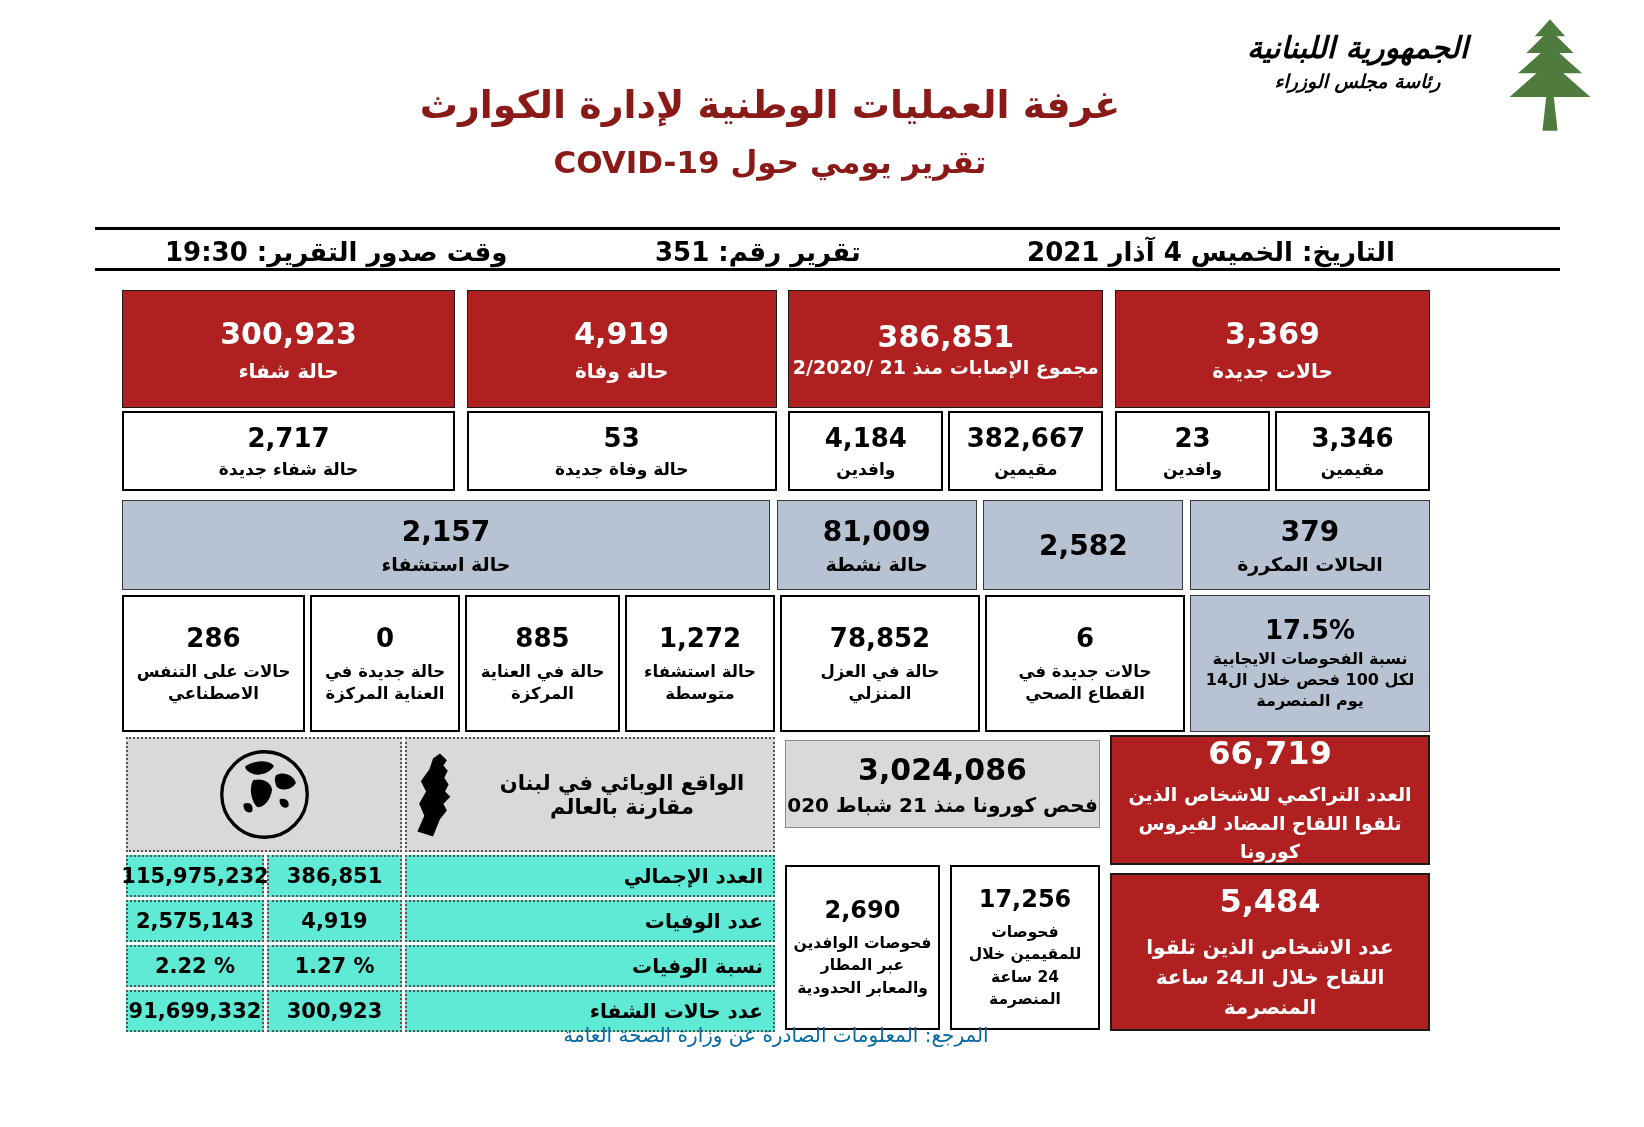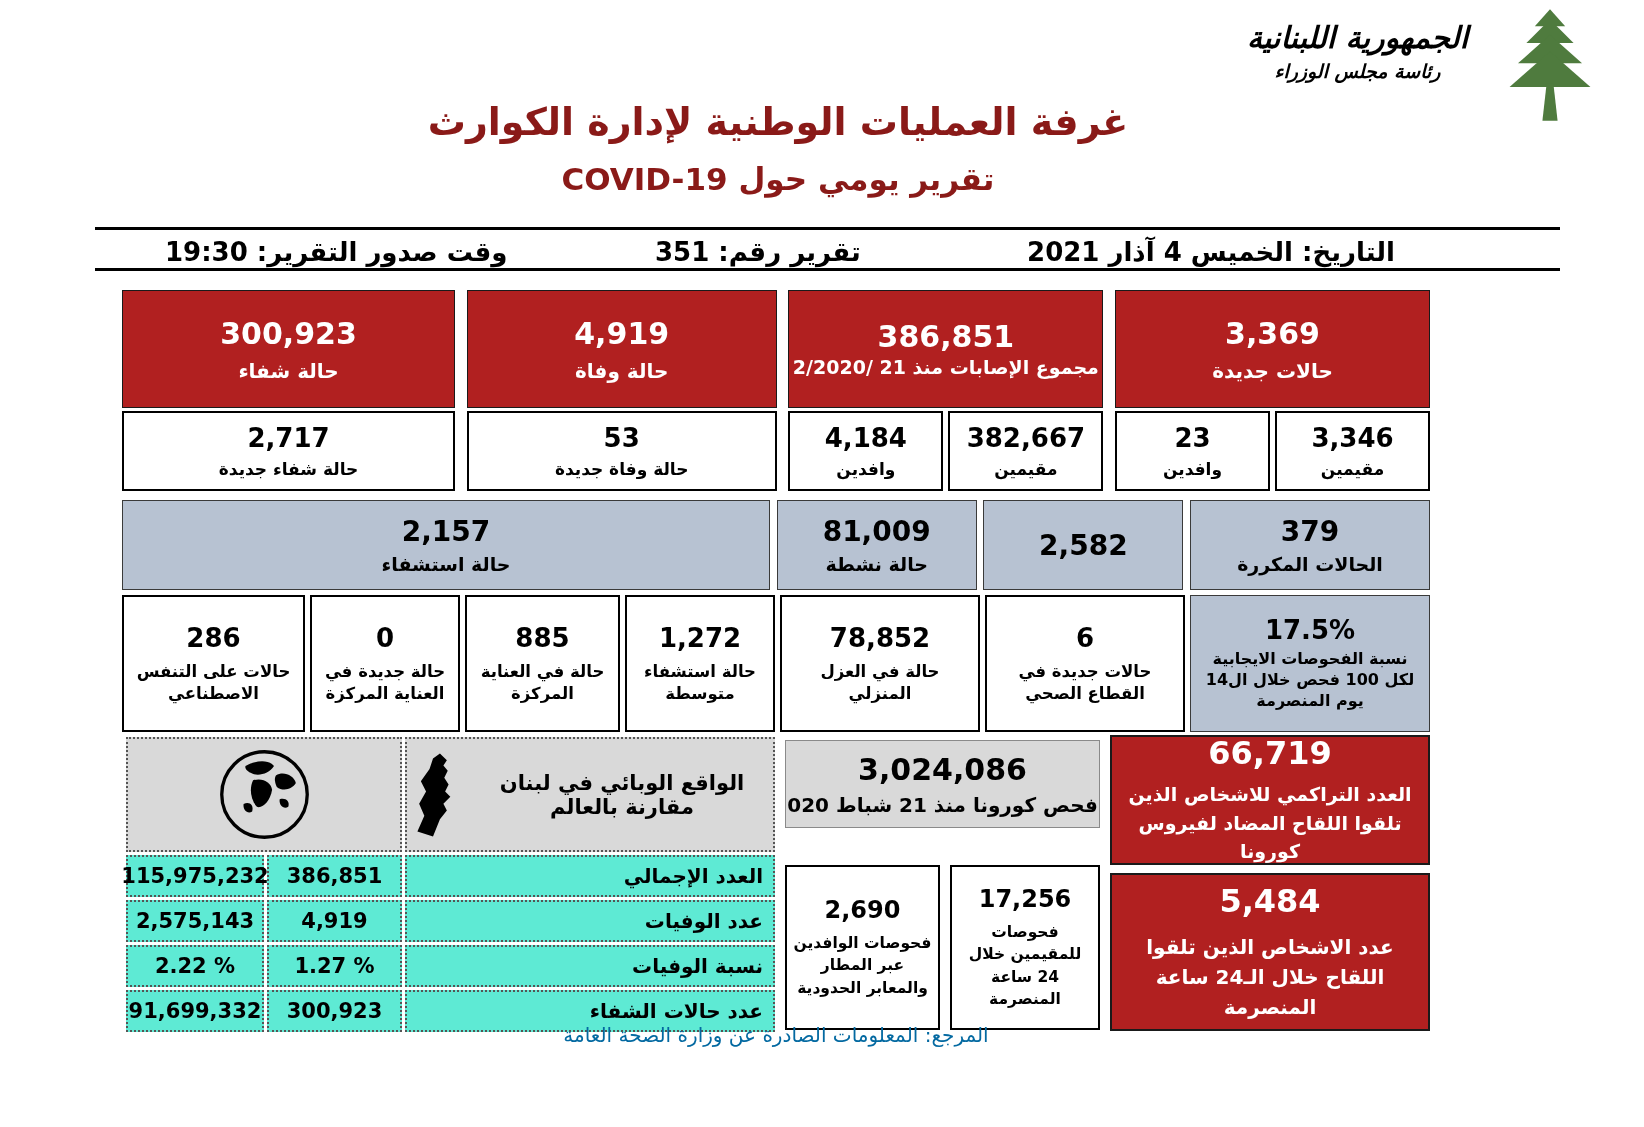--- a/index.html
+++ b/index.html
@@ -1,26 +1,26 @@
 <!DOCTYPE html>
 <html lang="ar"><head>
 <meta charset="utf-8">
 <style>
   * { margin:0; padding:0; box-sizing:border-box; }
   html,body { width:1644px; height:1127px; background:#ffffff; overflow:hidden; }
   body { position:relative; direction:rtl; font-family:"DejaVu Sans", sans-serif; color:#000; }
 
   
-  .logo { position:absolute; top:6px; right:20px; display:flex; align-items:flex-start; gap:8px; }
+  .logo { position:absolute; top:16px; right:20px; display:flex; align-items:flex-start; gap:8px; }
   .logo-text { text-align:center; padding-top:14px; }
   .logo-line1 { font-size:30px; font-weight:700; font-style:italic; line-height:1.2; }
   .logo-line2 { font-size:19px; font-weight:700; font-style:italic; margin-top:4px; }
   .cedar { width:148px; height:118px; }
 
-  .title-block { position:absolute; top:100px; left:0; width:1540px; text-align:center; color:#8a1a18;margin-left:8px; }
+  .title-block { position:absolute; top:83px; left:0; width:1540px; text-align:center; color:#8a1a18; }
   .title-line1 { font-size:38px; font-weight:700; }
   .title-line2 { font-size:31px; font-weight:700; margin-top:17px; }
 
   .info-row { position:absolute; top:227px; left:95px; width:1465px; height:44px;
               border-top:3px solid #000; border-bottom:3px solid #000; font-size:26px; font-weight:700; }
   .info-row span { position:absolute; top:0; line-height:44px; white-space:nowrap; }
   .info-date { right:165px; }
   .info-num  { left:560px; }
   .info-time { left:70px; }
 

